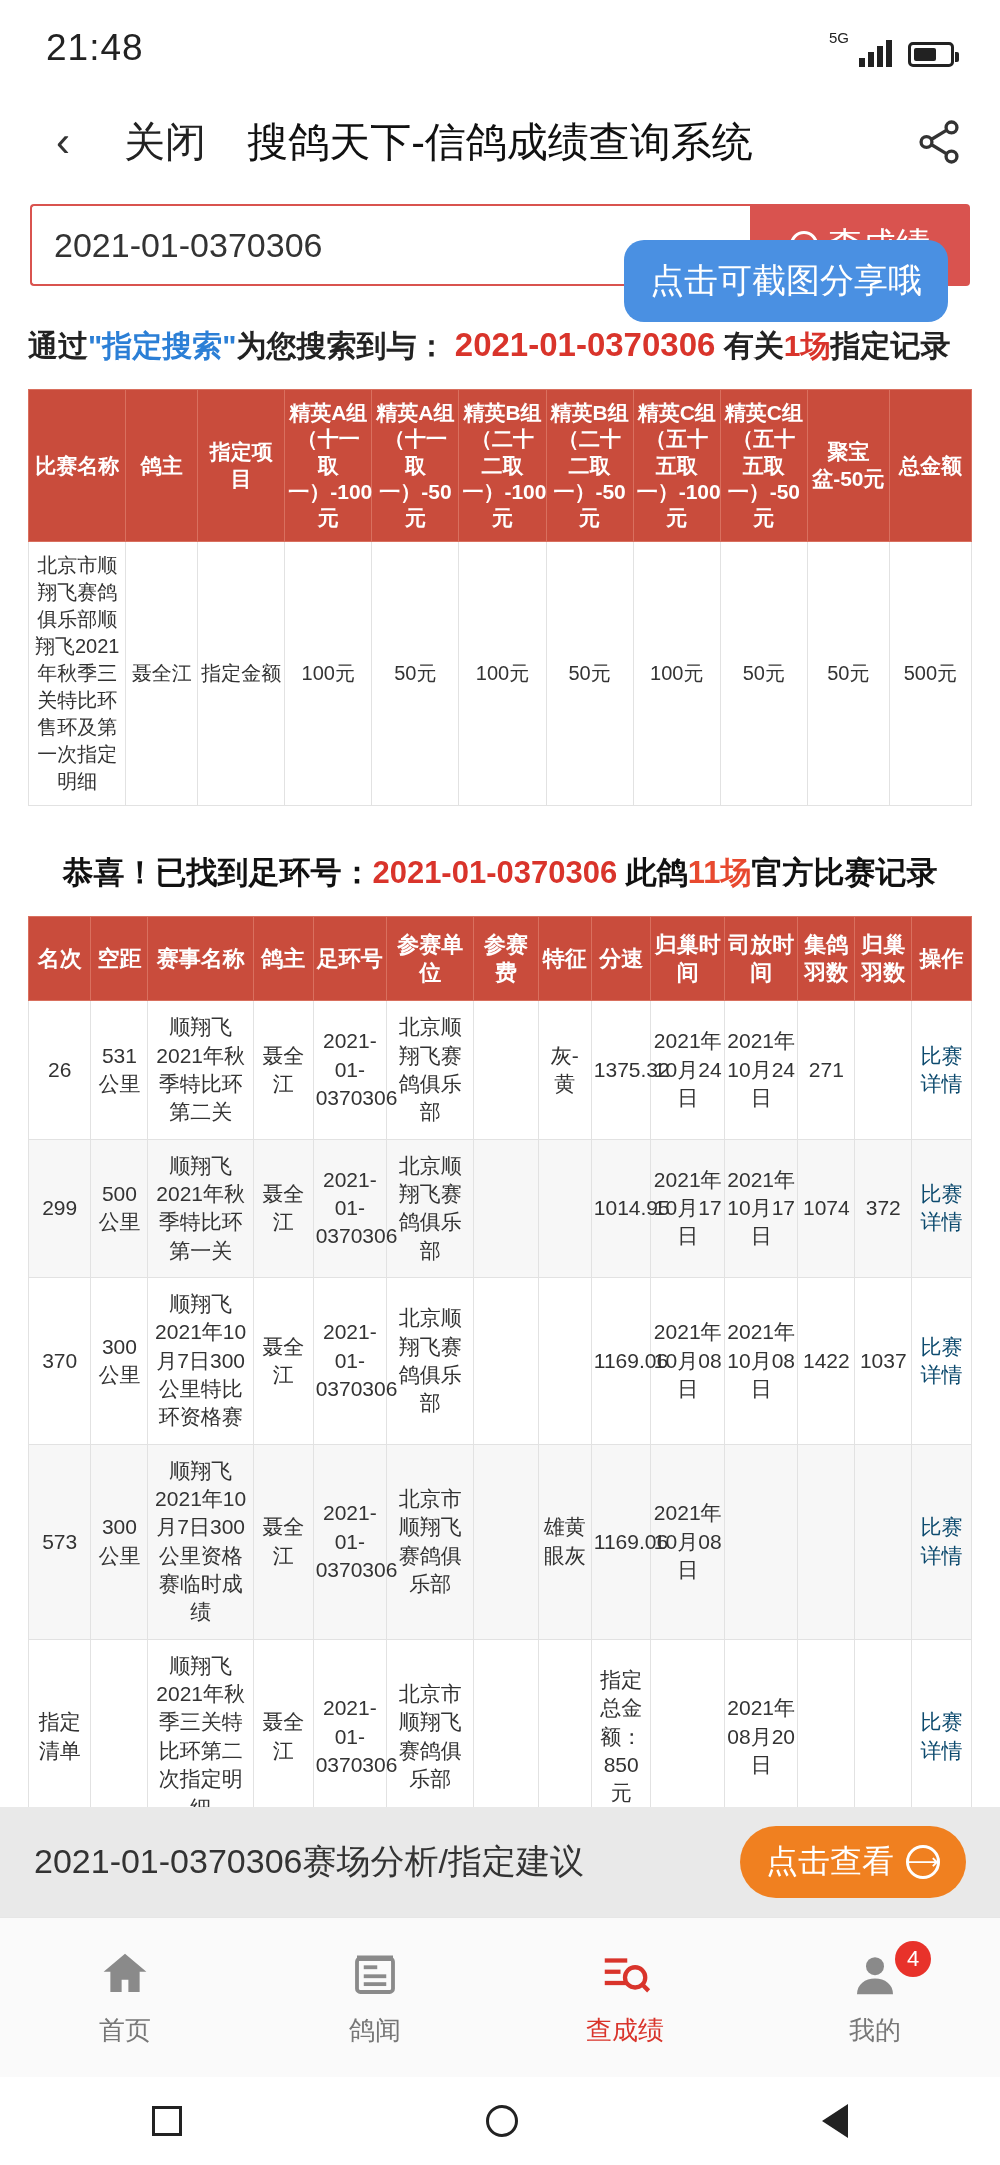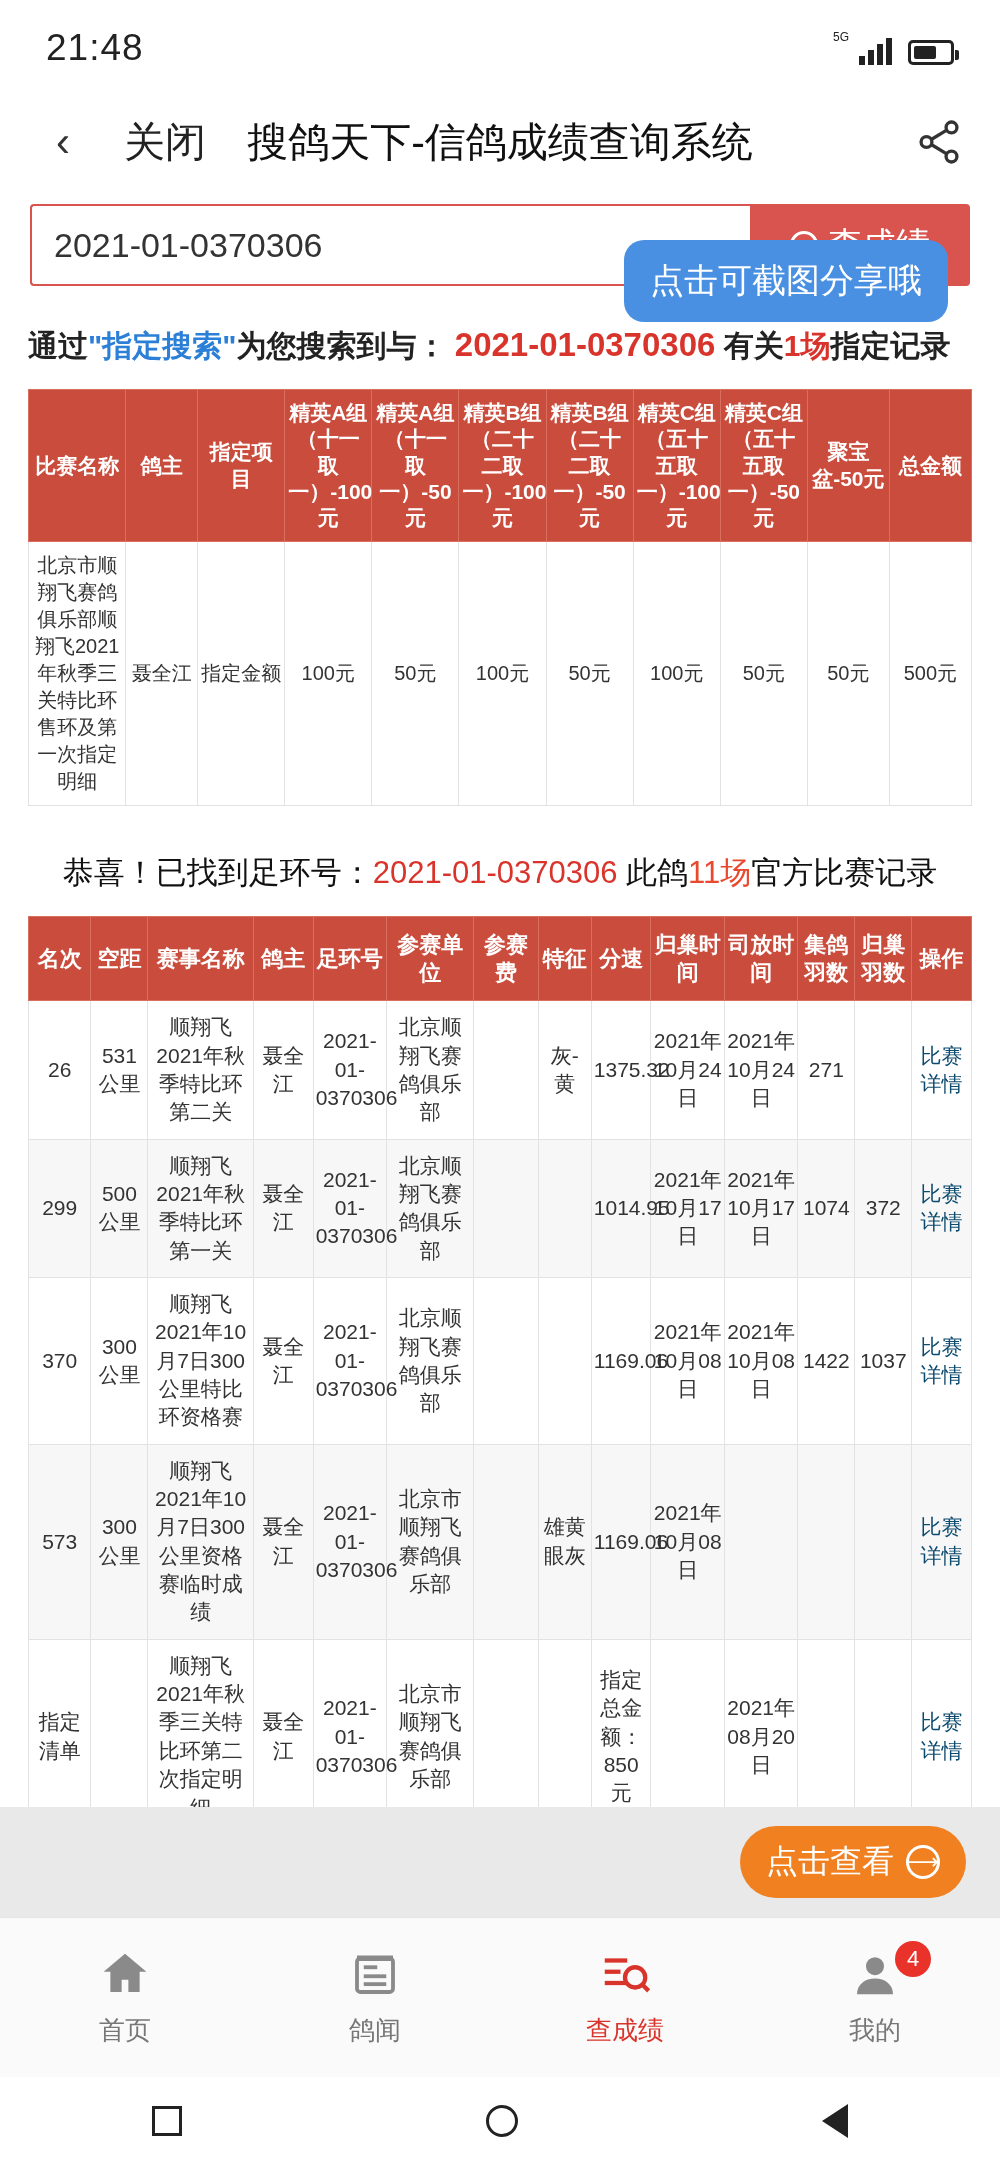--- a/index.html
+++ b/index.html
@@ -13,21 +13,21 @@
 
   
   .statusbar {
     height: 96px;
     display: flex; align-items: center; justify-content: space-between;
     padding: 1px 46px;
     background: #ffffff;
   }
   .statusbar .clock { font-size: 37px; color: #222; letter-spacing: 1px; }
   .status-right { display: flex; align-items: flex-end; gap: 10px; }
-  .sig-5g { font-size: 12px; color: #222; line-height: 1; margin-bottom: 22px; }
+  .sig-5g { font-size: 15px; color: #222; line-height: 1; margin-bottom: 22px; }
   .bars { display: flex; align-items: flex-end; gap: 3px; height: 30px; }
   .bars i { display: block; width: 6px; background: #222; }
   .bars i:nth-child(1){height:9px}
   .bars i:nth-child(2){height:15px}
   .bars i:nth-child(3){height:21px}
   .bars i:nth-child(4){height:27px}
   .battery {
     width: 46px; height: 25px; border: 3px solid #222; border-radius: 5px;
     position: relative; margin-left: 6px;
   }
@@ -110,21 +110,21 @@
   }
   td {
     border: 1px solid #e2e2e2; font-size: 20px; color: #333;
     padding: 10px 3px; text-align: center; vertical-align: middle;
     line-height: 1.35; background: #fff;
   }
   tr.alt td { background: #f7f7f7; }
 
   
   .found-line {
-    margin: 46px 0 16px 0; text-align: center; font-size: 31px; font-weight: normal;
+    margin: 46px 0 16px 0; text-align: center; font-size: 31px; font-weight: bold;
     color: #111; white-space: nowrap;
   }
   .found-line .red { color: #d9342b; }
   .found-line .orange { color: #e8492f; }
 
   .tbl2-wrap { margin: 22px 28px 0 28px; }
   .tbl2 th { font-size: 22px; padding: 14px 2px; }
   .tbl2 td { font-size: 21px; padding: 12px 2px; }
   .link { color: #0c4a6e; }
 
@@ -427,20 +427,21 @@
         <td></td>
         <td></td>
         <td class="link">比赛详情</td>
       </tr>
 
     </tbody>
   </table>
 </div>
 
 <div class="promo">
+  <div class="promo-text">2021-01-0370306赛场分析/指定建议</div>
   <div class="promo-btn">
     <span>点击查看</span>
     <span class="arrow">⟶</span>
   </div>
 </div>
 
 <div class="tabbar">
 
   <div class="tab">
     <span class="ico">

